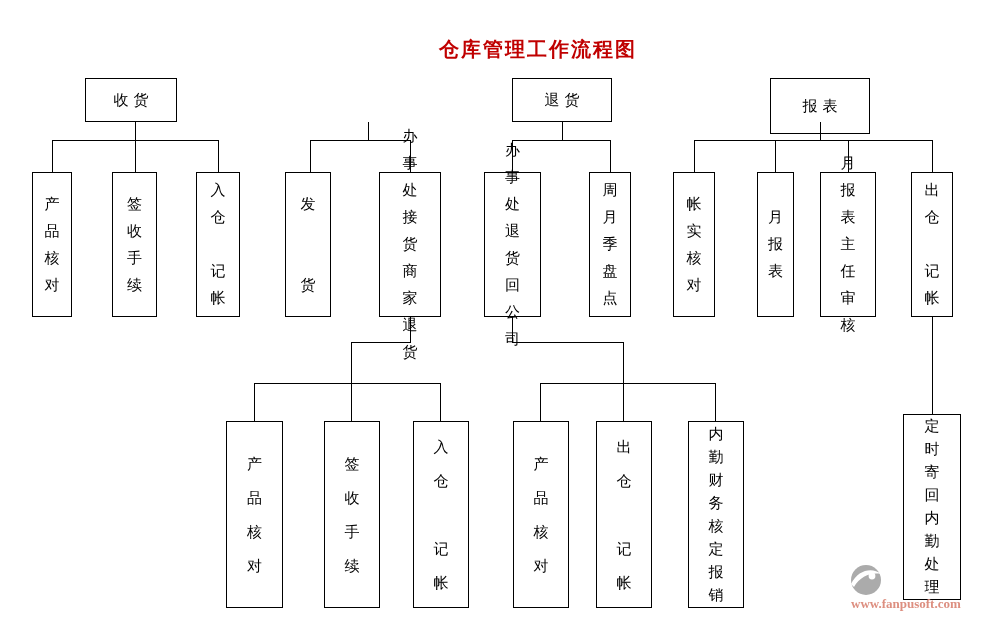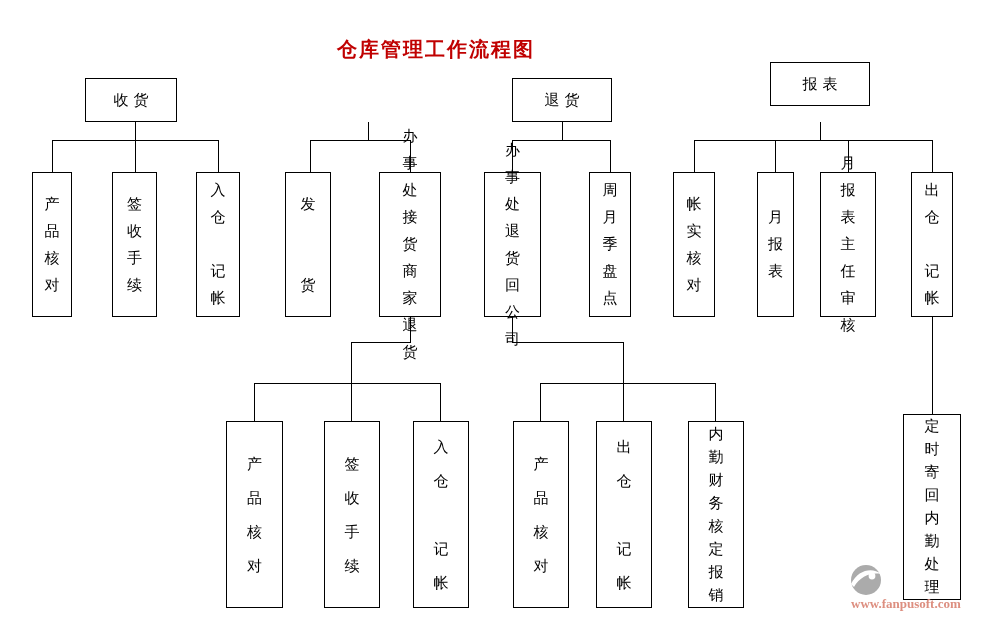--- a/index.html
+++ b/index.html
@@ -1,18 +1,18 @@
 <!DOCTYPE html>
 <html><head>
 <meta charset="utf-8">
 <style>
   html,body { margin:0; padding:0; background:#fff; font-family:"DejaVu Sans", sans-serif; }
   .stage { position:relative; width:996px; height:617px; background:#ffffff; overflow:hidden; }
 
-  .title { position:absolute; left:337px; top:36px; width:300px; text-align:left;
+  .title { position:absolute; left:337px; top:36px; width:300px; text-align:right;
            font-size:20px; font-weight:bold; letter-spacing:2px; }
 
   .node { position:absolute; background:#fff; border:1px solid #000; box-sizing:border-box;
           display:flex; align-items:center; justify-content:center; color:#000; font-size:15px; }
   .vtext   { white-space:pre-line; text-align:center; line-height:27px; }
   .lh34    { line-height:34px; }
   .lh23    { line-height:23px; }
   .cols2   { letter-spacing:13px; padding-left:13px; }
   .toplabel{ letter-spacing:5px; padding-left:5px; }
 
@@ -32,21 +32,21 @@
 <div class="stage">
 
   <div class="title" style="color: rgb(192, 0, 0);">仓库管理工作流程图</div>
 
   <div class="node" style="left:85px;top:78px;width:92px;height:44px;">
     <span class="toplabel">收货</span>
     </div>
   <div class="node" style="left:512px;top:78px;width:100px;height:44px;">
     <span class="toplabel">退货</span>
     </div>
-  <div class="node" style="left:770px;top:62px;width:100px;height:44px;">
+  <div class="node" style="left:770px;top:78px;width:100px;height:56px;">
     <span class="toplabel">报表</span>
     </div>
 
   <div class="node" style="left:32px;top:172px;width:40px;height:145px;">
     <span class="vtext">产
 品
 核
 对</span>
     </div>
   <div class="node" style="left:112px;top:172px;width:45px;height:145px;">

